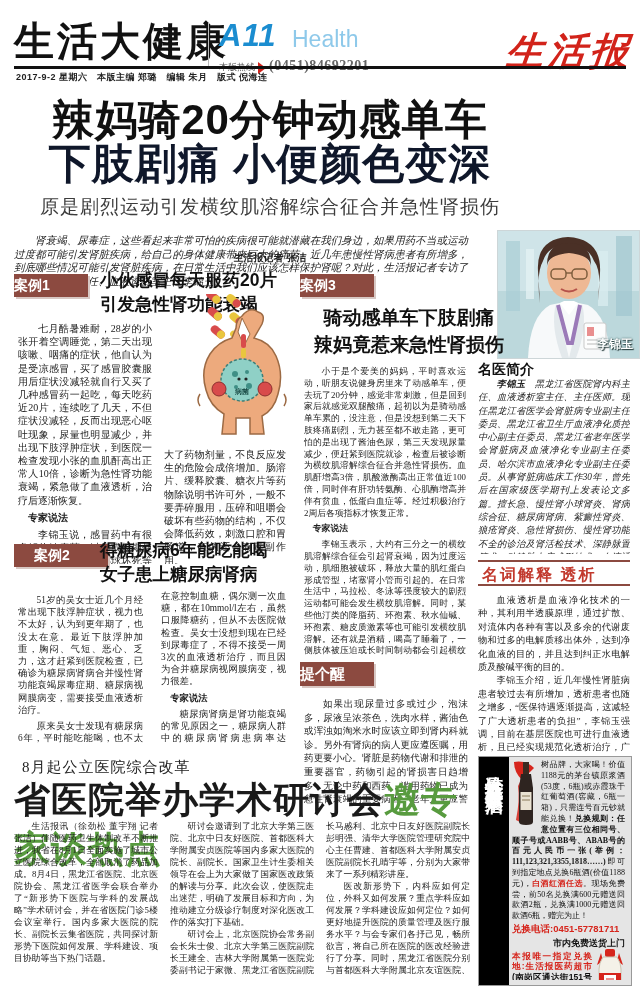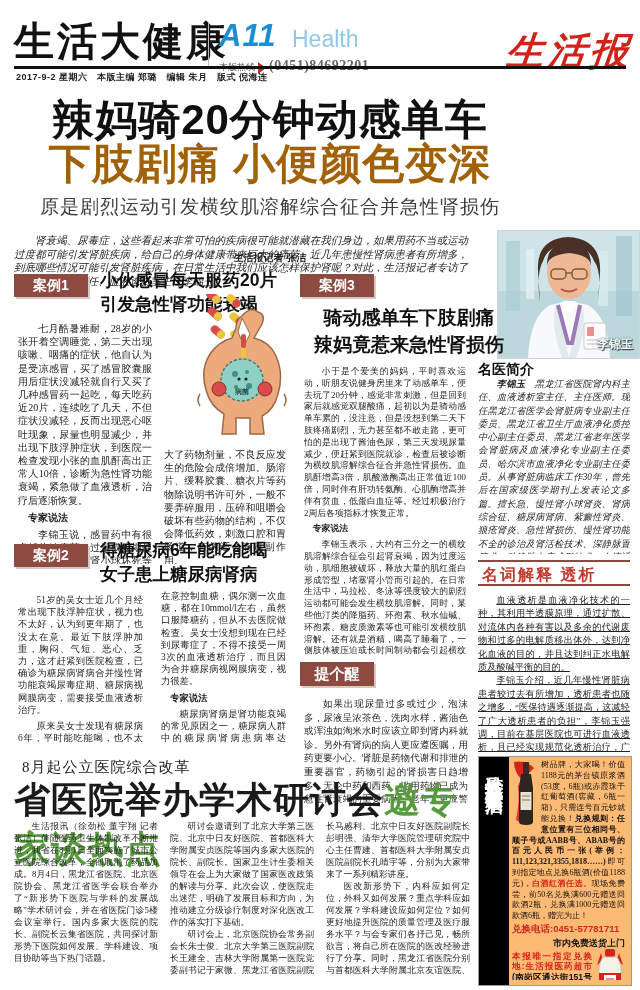--- a/index.html
+++ b/index.html
@@ -17,27 +17,27 @@
   .tri{display:inline-block;width:0;height:0;border-left:8px solid #d2231a;border-top:6px solid transparent;
        border-bottom:6px solid transparent;vertical-align:middle;margin:0 3px;}
   .logo{font-weight:bold;font-style:italic;font-size:38px;color:#d2231a;letter-spacing:4px;transform:skewX(-6deg);}
   .rule-thick{height:3px;background:#111;}
   .rule-thin{height:1px;background:#111;}
   .dateline{font-size:9px;font-weight:bold;color:#222;letter-spacing:.5px;
             font-family:"Liberation Sans","DejaVu Sans",sans-serif;}
   
   .h-wrap{text-align:center;font-family:"Liberation Sans","DejaVu Sans",sans-serif;}
   .h1a{font-size:42px;font-weight:bold;color:#101010;letter-spacing:1px;line-height:1.05;}
-  .h1b{font-size:42px;font-weight:bold;color:#a16207;letter-spacing:1px;line-height:1.05;}
+  .h1b{font-size:42px;font-weight:bold;color:#0f172a;letter-spacing:1px;line-height:1.05;}
   .subhead{font-size:19px;color:#3c3c3c;letter-spacing:1px;}
   .byline{font-size:10px;color:#222;font-weight:bold;margin-top:31px;}
   .intro{font-size:10.5px;line-height:13.5px;color:#222;font-style:italic;text-align:justify;text-indent:2em;}
   
   .tag{background:#8c4a40;color:#fff;font-family:"Liberation Sans","DejaVu Sans",sans-serif;
-       font-weight:bold;font-size:14px;text-align:center;line-height:23px;box-shadow:2px 2px 0 #d8c8c4;}
+       font-weight:bold;font-size:14px;text-align:left;line-height:23px;box-shadow:2px 2px 0 #d8c8c4;}
   .ctitle{font-family:"Liberation Sans","DejaVu Sans",sans-serif;font-weight:bold;color:#111;}
   .t17{font-size:17.5px;line-height:24px;}
   .t19{font-size:19px;line-height:27px;}
   .body-txt{font-size:10px;line-height:13.2px;text-align:justify;overflow:hidden;color:#222;}
   .body-txt p{margin:4px;text-indent:2em;}
   .body-txt p.noind{text-indent:0;}
   .expert{font-weight:bold;text-indent:1em !important;font-family:"Liberation Sans","DejaVu Sans",sans-serif;}
   .cols2{column-count:2;column-gap:10px;font-size:9.3px;line-height:12.2px;}
   .case3-txt{font-size:8.8px;line-height:11.8px;}
   .rem-txt{font-size:9.5px;line-height:13.6px;}
@@ -52,21 +52,21 @@
   .gloss-title{font-family:"Liberation Sans","DejaVu Sans",sans-serif;font-weight:bold;font-size:16px;color:#c23a2e;letter-spacing:2px;}
   .gloss-txt{font-size:9.2px;line-height:13.4px;text-align:justify;overflow:hidden;color:#222;}
   .gloss-txt p{margin:0;text-indent:2em;}
   
   .kicker{font-size:15px;color:#222;letter-spacing:1px;}
   .bh{font-family:"Liberation Sans","DejaVu Sans",sans-serif;font-weight:bold;font-size:36px;letter-spacing:1px;}
   .bh .green{color:#589b3f;}
   .bstory{column-count:3;column-gap:12px;font-size:8.8px;line-height:12px;text-align:justify;overflow:hidden;color:#222;}
   .bstory p{margin:0;text-indent:2em;}
   
-  .ad{border:1px solid #999;background:#fdba74;}
+  .ad{border:1px solid #999;background:#e5e5e5;}
   .ad-strip{position:absolute;left:0;top:0;width:30px;height:100%;background:#000;}
   .ad-strip span{display:block;writing-mode:vertical-rl;color:#fff;font-family:"Liberation Sans","DejaVu Sans",sans-serif;
                  font-weight:bold;font-size:18px;letter-spacing:2px;margin:4px auto 0 auto;}
   .ad-content{position:absolute;left:33px;top:3px;width:113px;height:220px;font-size:8px;line-height:10.8px;
               text-align:justify;overflow:hidden;color:#111;}
   .ad-content .b{font-weight:bold;}
   .ad-content .red{color:#d6251c;font-weight:bold;}
   .ad-phone{color:#d6251c;font-weight:bold;font-size:9.5px;font-family:"Liberation Sans","DejaVu Sans",sans-serif;margin-top:2px;}
   .ad-deliv{font-weight:bold;font-size:9px;text-align:right;margin-top:3px;font-family:Liberation Sans, sans-serif;}
   .ad-loc{font-weight:bold;font-size:8.6px;margin-top:2px;font-family:"Liberation Sans","DejaVu Sans",sans-serif;}
@@ -174,21 +174,21 @@
         <circle cx="44" cy="93" r="2" fill="#3f8f86"></circle>
       <circle cx="47" cy="85" r="1.6" fill="#222"></circle>
         <circle cx="54" cy="85" r="1.6" fill="#222"></circle>
       <text x="50" y="100" font-size="7" text-anchor="middle" fill="#1d4f4a" font-weight="bold">病菌</text>
       <circle cx="27" cy="95" r="7" fill="#d84b4b" stroke="#8d2f2f"></circle>
       <circle cx="73" cy="95" r="7" fill="#d84b4b" stroke="#8d2f2f"></circle>
       <path d="M8 100 Q4 106 8 112 M92 100 Q96 106 92 112" stroke="#9c6a44" fill="none" stroke-width="1.5"></path>
     </svg>
   </div>
 
-  <div class="abs tag" style="left:14px;top:544px;width:74px;height:23px;">案例2</div>
+  <div class="abs tag" style="left:14px;top:544px;width:74px;height:23px;padding-left:20px;">案例2</div>
   <div class="abs ctitle t17" style="left:100px;top:538px;">
     <div>得糖尿病6年能吃能喝</div>
     <div>女子患上糖尿病肾病</div>
   </div>
   <div class="abs body-txt cols2" style="left:14px;top:590px;width:276px;height:158px;">
     <p>51岁的吴女士近几个月经常出现下肢浮肿症状，视力也不太好，认为到更年期了，也没太在意。最近下肢浮肿加重，胸闷、气短、恶心、乏力，这才赶紧到医院检查，已确诊为糖尿病肾病合并慢性肾功能衰竭尿毒症期、糖尿病视网膜病变，需要接受血液透析治疗。</p>
     <p>原来吴女士发现有糖尿病6年，平时能吃能喝，也不太在意控制血糖，偶尔测一次血糖，都在10mmol/l左右，虽然口服降糖药，但从不去医院做检查。吴女士没想到现在已经到尿毒症了，不得不接受一周3次的血液透析治疗，而且因为合并糖尿病视网膜病变，视力很差。</p>
     <p class="expert">专家说法</p>
     <p>糖尿病肾病是肾功能衰竭的常见原因之一，糖尿病人群中的糖尿病肾病患病率达20%-40%，常与糖尿病视网膜病变同时发生。那么如何早期识别糖尿病肾病呢？李锦玉介绍，糖尿病肾病患者可表现为晨起眼部脸部肿胀、下肢浮肿、尿液泡沫增多、食欲差、乏力等。糖尿病患者首先要控制血糖、血压、血脂，定期每3-6个月查尿微量蛋白/肌酐比值、糖化血红蛋白和眼底，每年查肾功血肌酐等。</p>
   </div>
@@ -211,21 +211,21 @@
   </div>
 
   <div class="abs prof-title" style="left:478px;top:361px;">名医简介</div>
   <div class="abs prof-txt" style="left:478px;top:378px;width:152px;height:176px;">
     <p><b>李锦玉</b>　<span>黑龙江省医院肾内科主任、血液透析室主任、主任医师。现任黑龙江省医学会肾脏病专业副主任委员、黑龙江省卫生厅血液净化质控中心副主任委员、黑龙江省老年医学会肾脏病及血液净化专业副主任委员、哈尔滨市血液净化专业副主任委员。从事肾脏病临床工作30年，曾先后在国家级医学期刊上发表论文多篇。擅长急、慢性肾小球肾炎、肾病综合征、糖尿病肾病、紫癜性肾炎、狼疮肾炎、急性肾损伤、慢性肾功能不全的诊治及肾活检技术、深静脉置管术、动静脉内瘘成形技术、血液透析、血液灌流、血液滤过、CRRT等技术。</span></p>
   </div>
 
   <div class="abs gloss-rule" style="left:478px;top:560px;width:152px;"></div>
   <div class="abs gloss-title" style="left:482px;top:565px;">名词解释 透析</div>
   <div class="abs gloss-rule" style="left:478px;top:584px;width:152px;"></div>
-  <div class="abs gloss-txt" style="left:478px;top:594px;width:152px;height:158px;text-decoration:underline;">
+  <div class="abs gloss-txt" style="left:478px;top:594px;width:152px;height:158px;">
     <p>血液透析是血液净化技术的一种，其利用半透膜原理，通过扩散、对流体内各种有害以及多余的代谢废物和过多的电解质移出体外，达到净化血液的目的，并且达到纠正水电解质及酸碱平衡的目的。</p>
     <p>李锦玉介绍，近几年慢性肾脏病患者较过去有所增加，透析患者也随之增多，“医保待遇逐渐提高，这减轻了广大透析患者的负担”，李锦玉强调，目前在基层医院也可进行血液透析，且已经实现规范化透析治疗，广大透析患者可以就近治疗。</p>
   </div>
 
   <div class="abs ad" style="left:478px;top:756px;width:152px;height:228px;">
     <div class="ad-strip">
       <span>连号钞兑换茅台镇原浆酒</span>
     </div>
     <div class="ad-content">
       <svg class="fl" width="26" height="66" viewBox="0 0 26 66">

